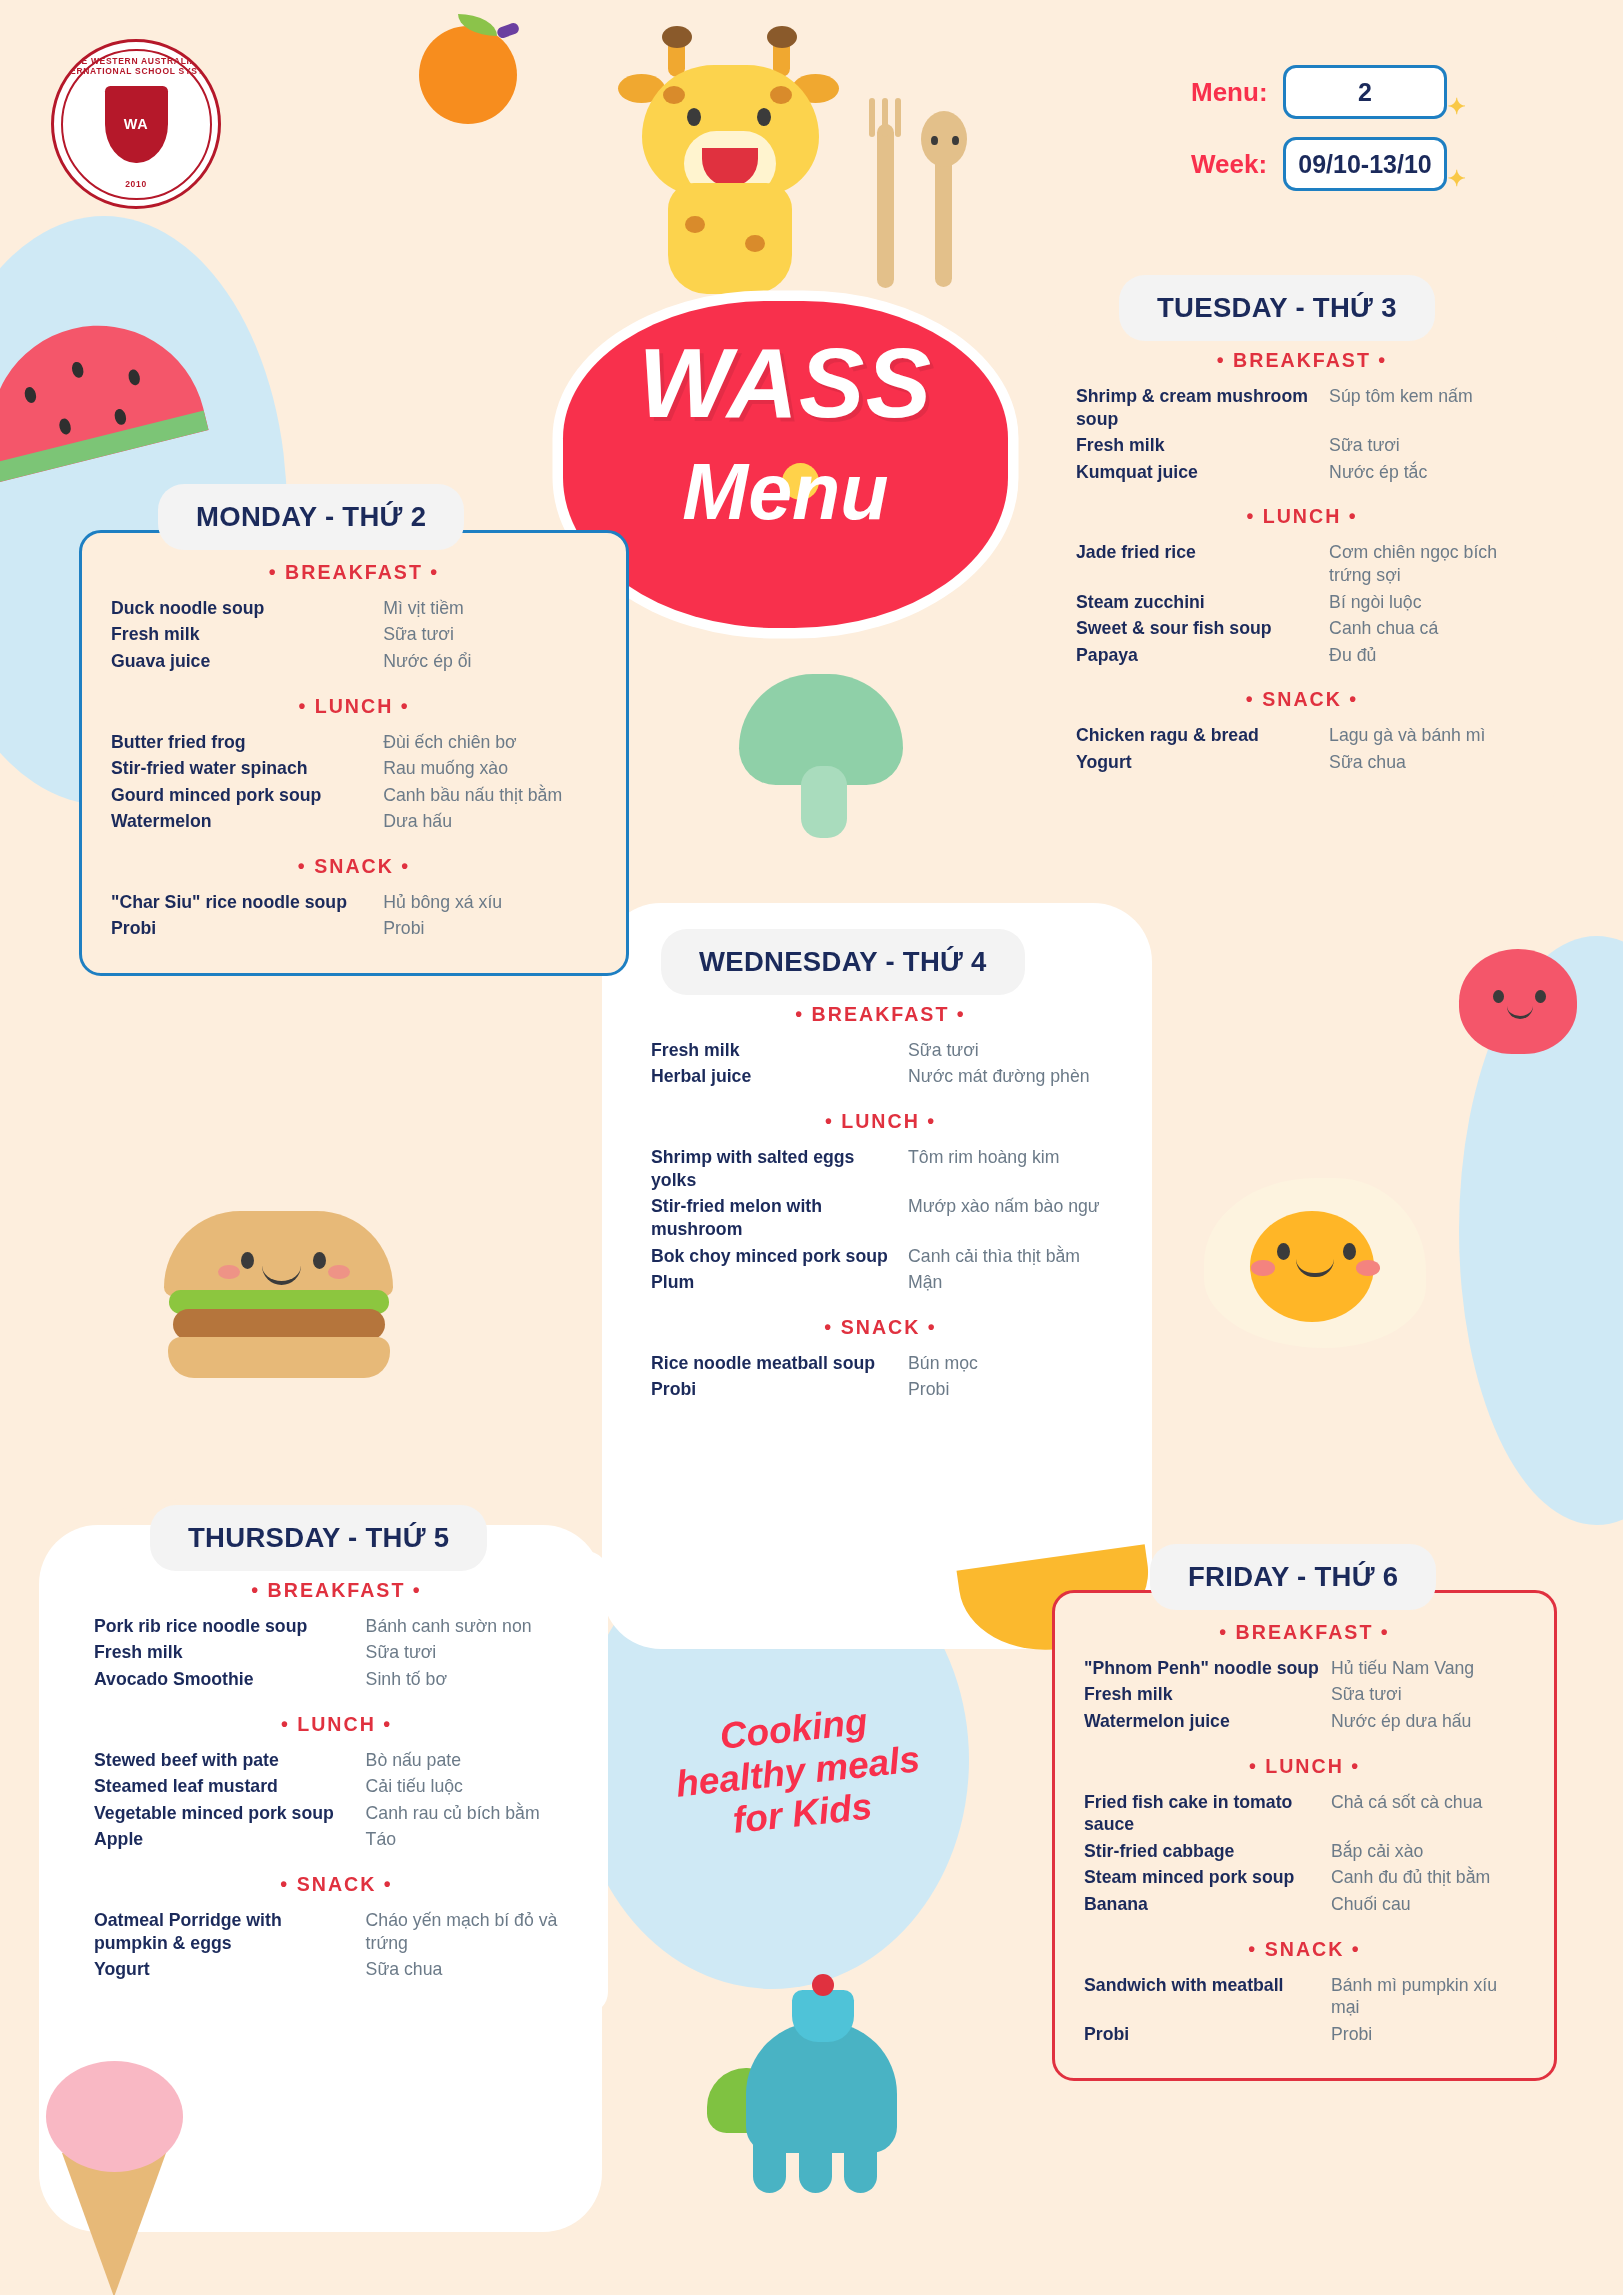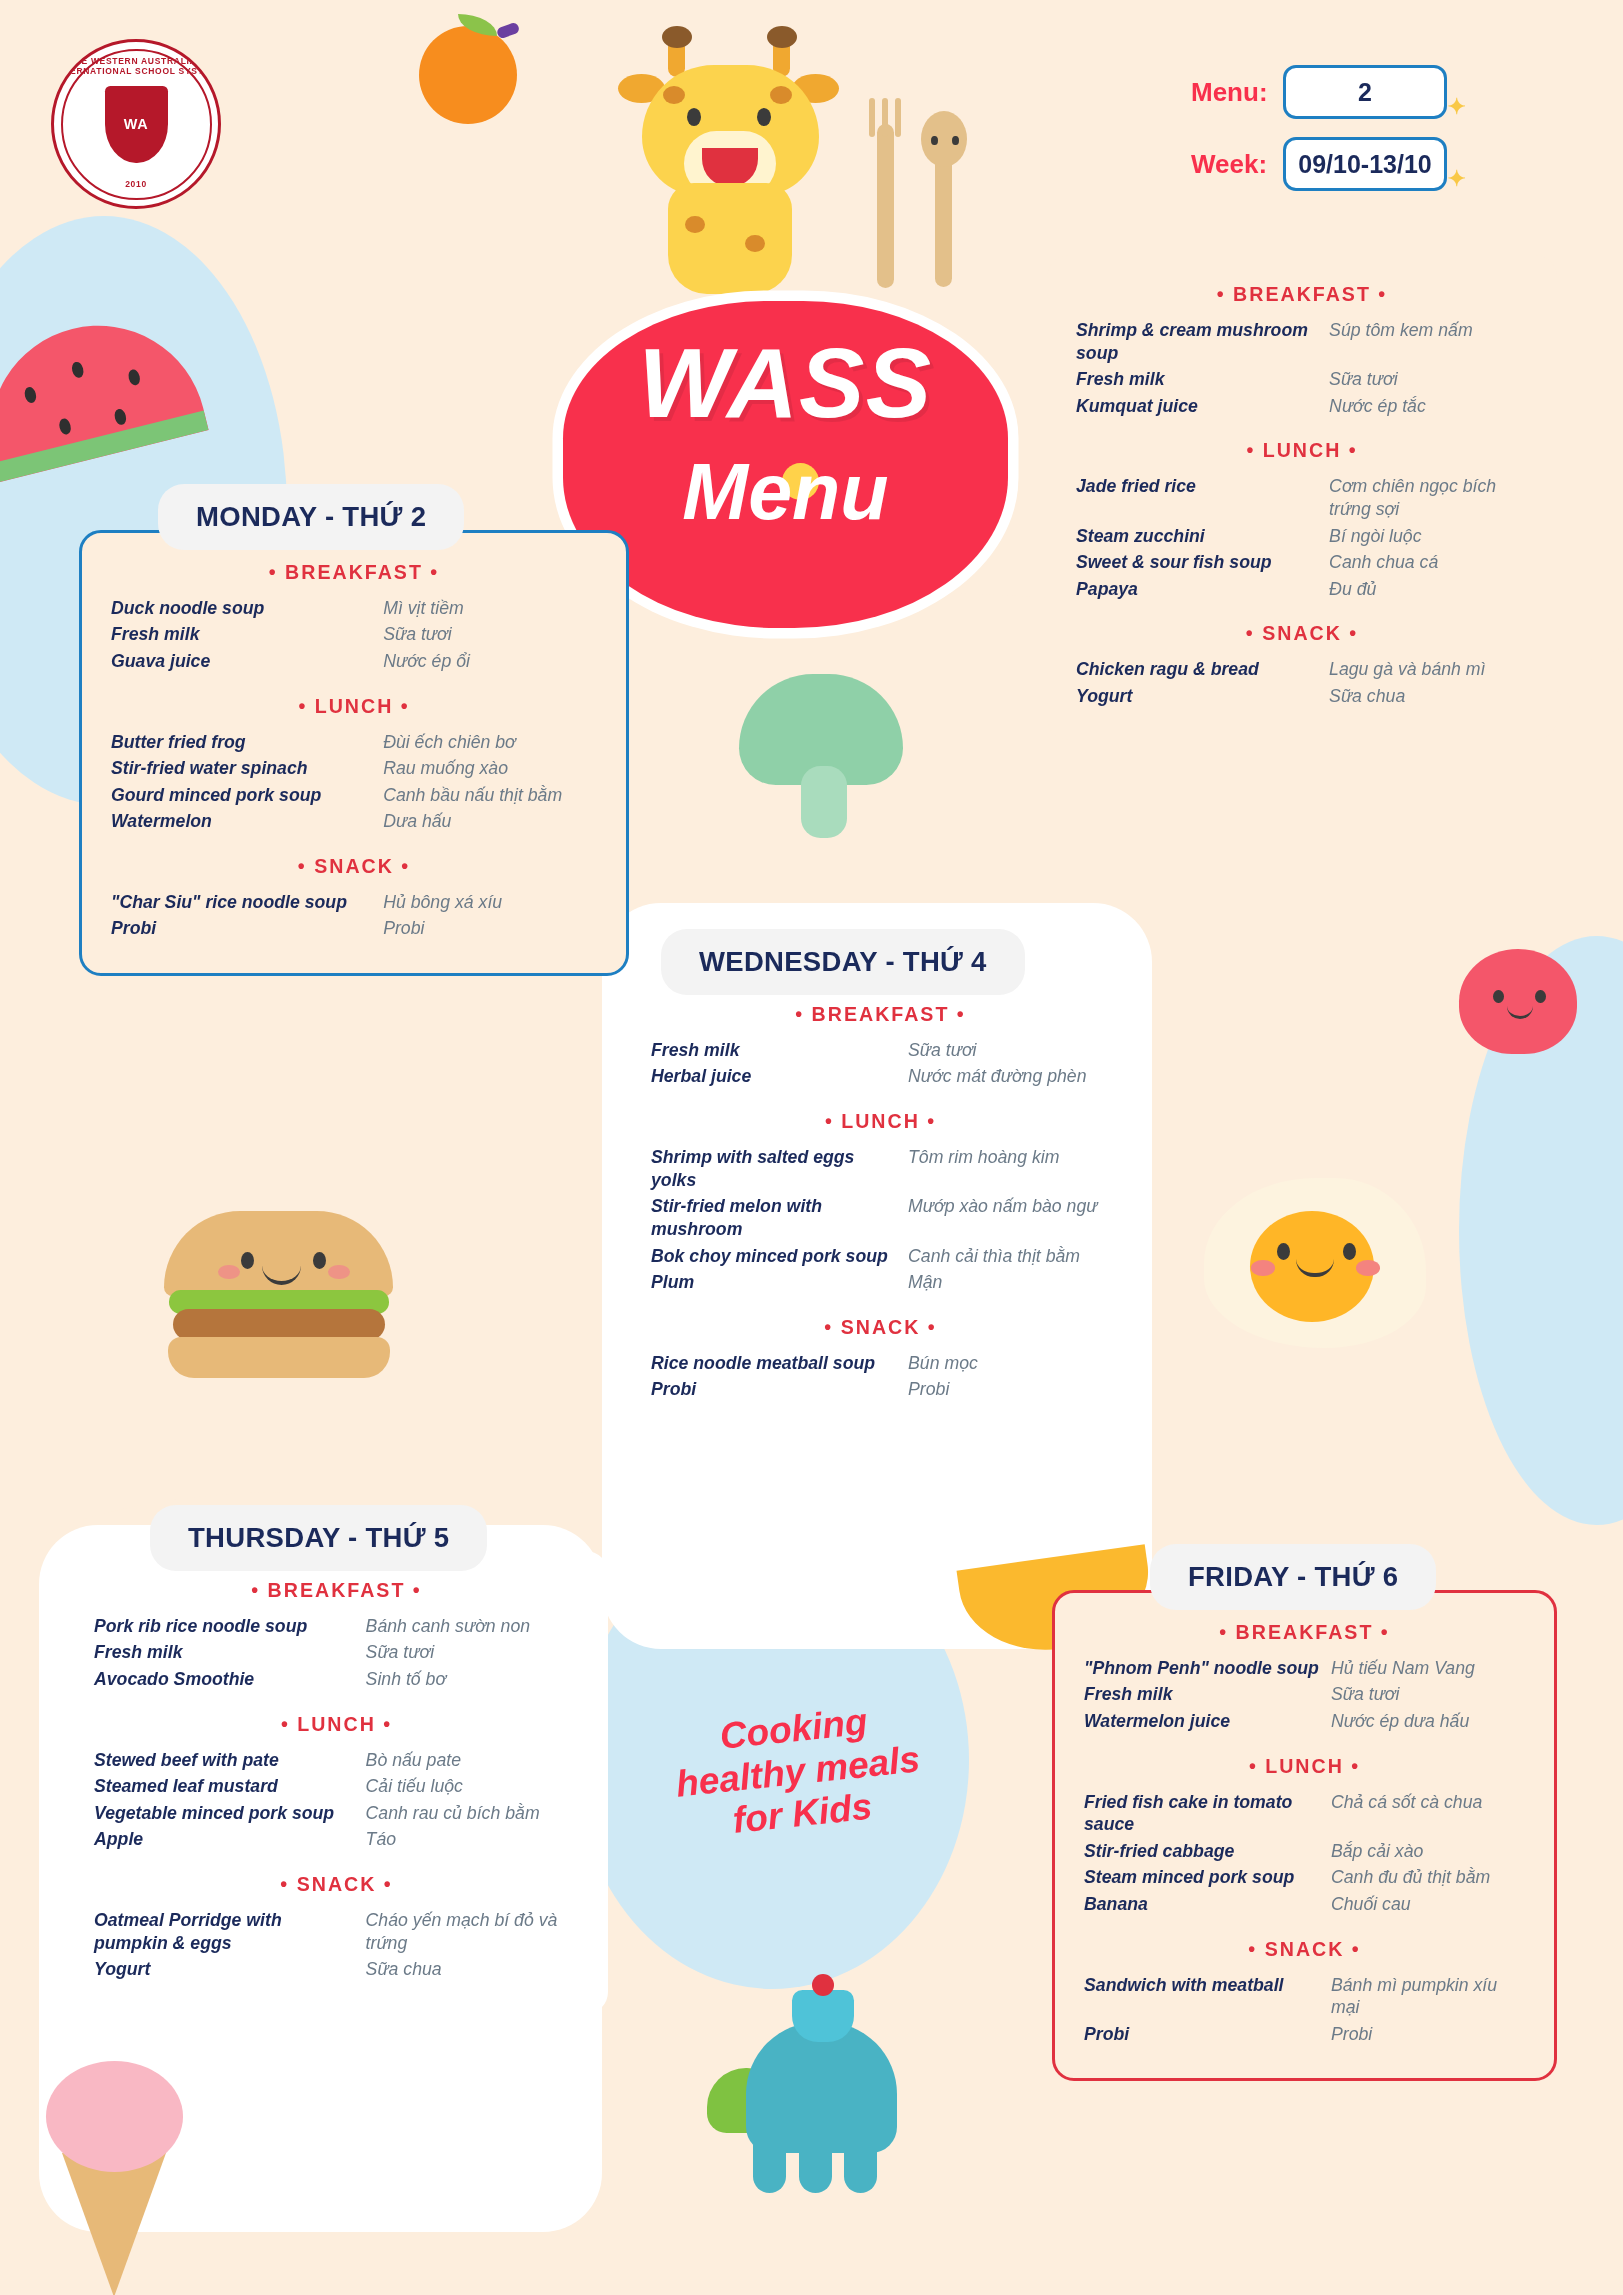--- a/index.html
+++ b/index.html
@@ -133,21 +133,21 @@
   .day-body.bordered-red  { border:3.3px solid #e0313f; background:#fdeedd; }
   .day-body.plain-white   { background:#ffffff; }
   .day-body.plain-cream   { background:#fdeedd; }
 
   .meal-head {
     text-align:center; color:#e0313f; font-size:19.6px; font-weight:bold;
     letter-spacing:2px; margin:22px 0 13px 0;
   }
   .meal-head:first-child { margin-top:3.9px; }
 
-  .dish { display:flex; margin-bottom:3.9px;font-style:italic; }
+  .dish { display:flex; margin-bottom:3.9px; }
   .dish .en {
     flex:0 0 56%; color:#1b2a5b; font-size:17.7px; font-weight:bold; line-height:1.28;
     padding-right:9.2px;
   }
   .dish .vi {
     flex:1 1 44%; color:#6b7a88; font-size:17.7px; line-height:1.28;
   }
 
   
   #monday   { left:79px;  top:484px;  width:550px; }
@@ -434,21 +434,21 @@
       <div class="meal-head">• SNACK •</div>
       <div class="dish">
         <div class="en">"Char Siu" rice noodle soup</div>
         <div class="vi">Hủ bông xá xíu</div>
       </div>
       <div class="dish">
         <div class="en">Probi</div>
         <div class="vi">Probi</div>
       </div>
     </div></div>
-<div class="day-card" id="tuesday"><div class="day-body plain-cream">
+<div class="day-card" id="tuesday"><div class="day-pill">TUESDAY - THỨ 3</div><div class="day-body plain-cream">
       <div class="meal-head">• BREAKFAST •</div>
       <div class="dish">
         <div class="en">Shrimp &amp; cream mushroom soup</div>
         <div class="vi">Súp tôm kem nấm</div>
       </div>
       <div class="dish">
         <div class="en">Fresh milk</div>
         <div class="vi">Sữa tươi</div>
       </div>
       <div class="dish">

